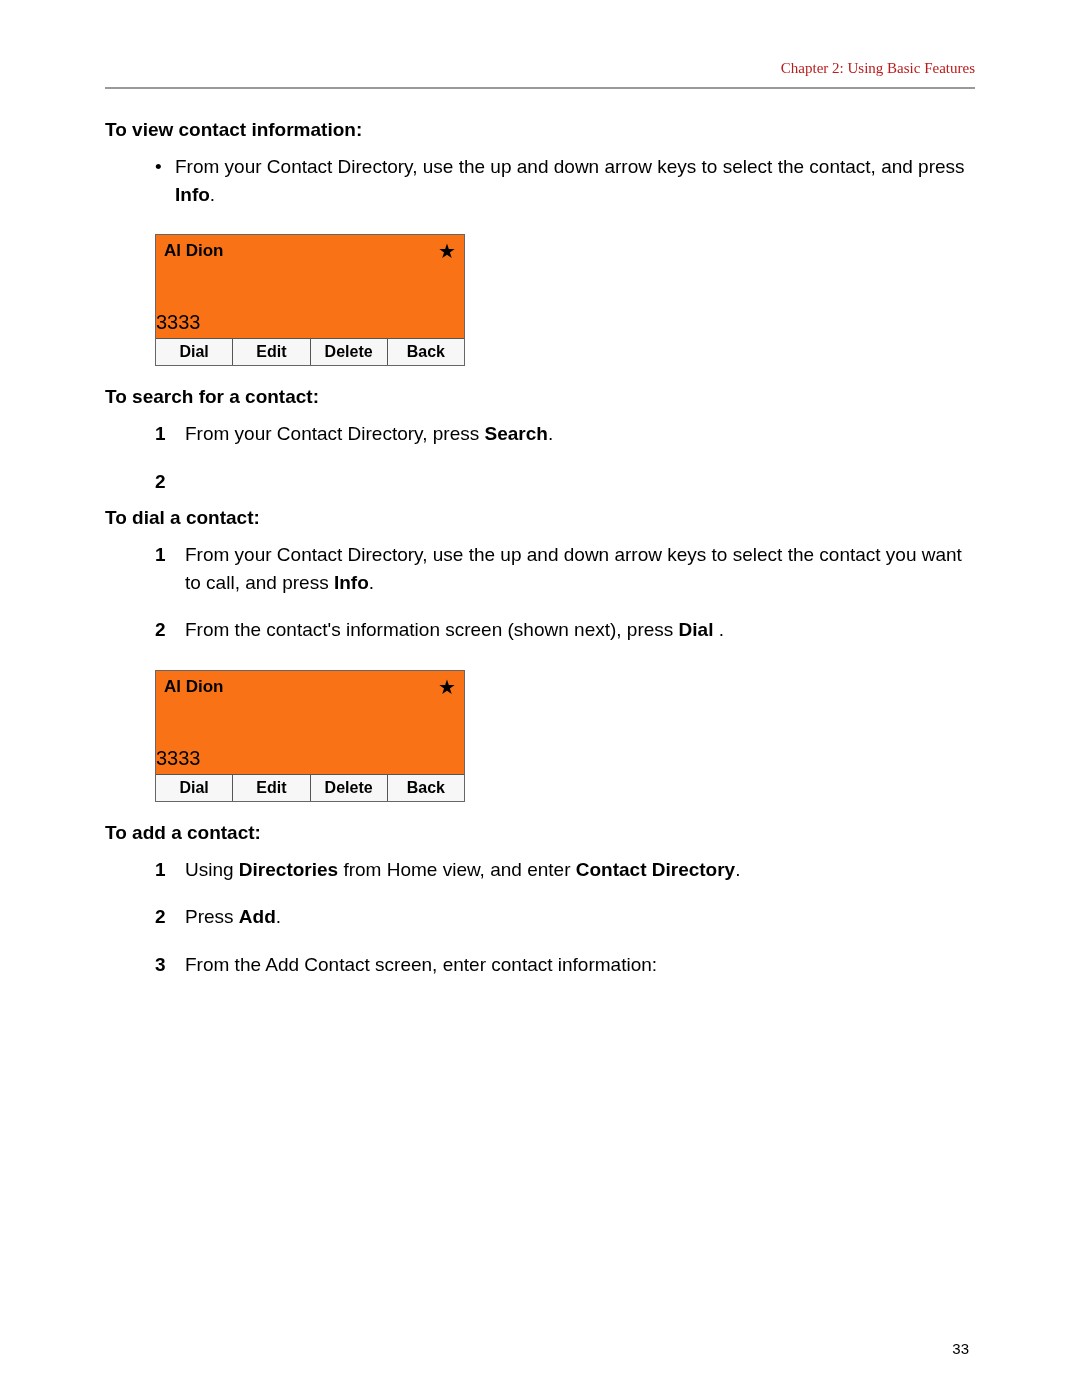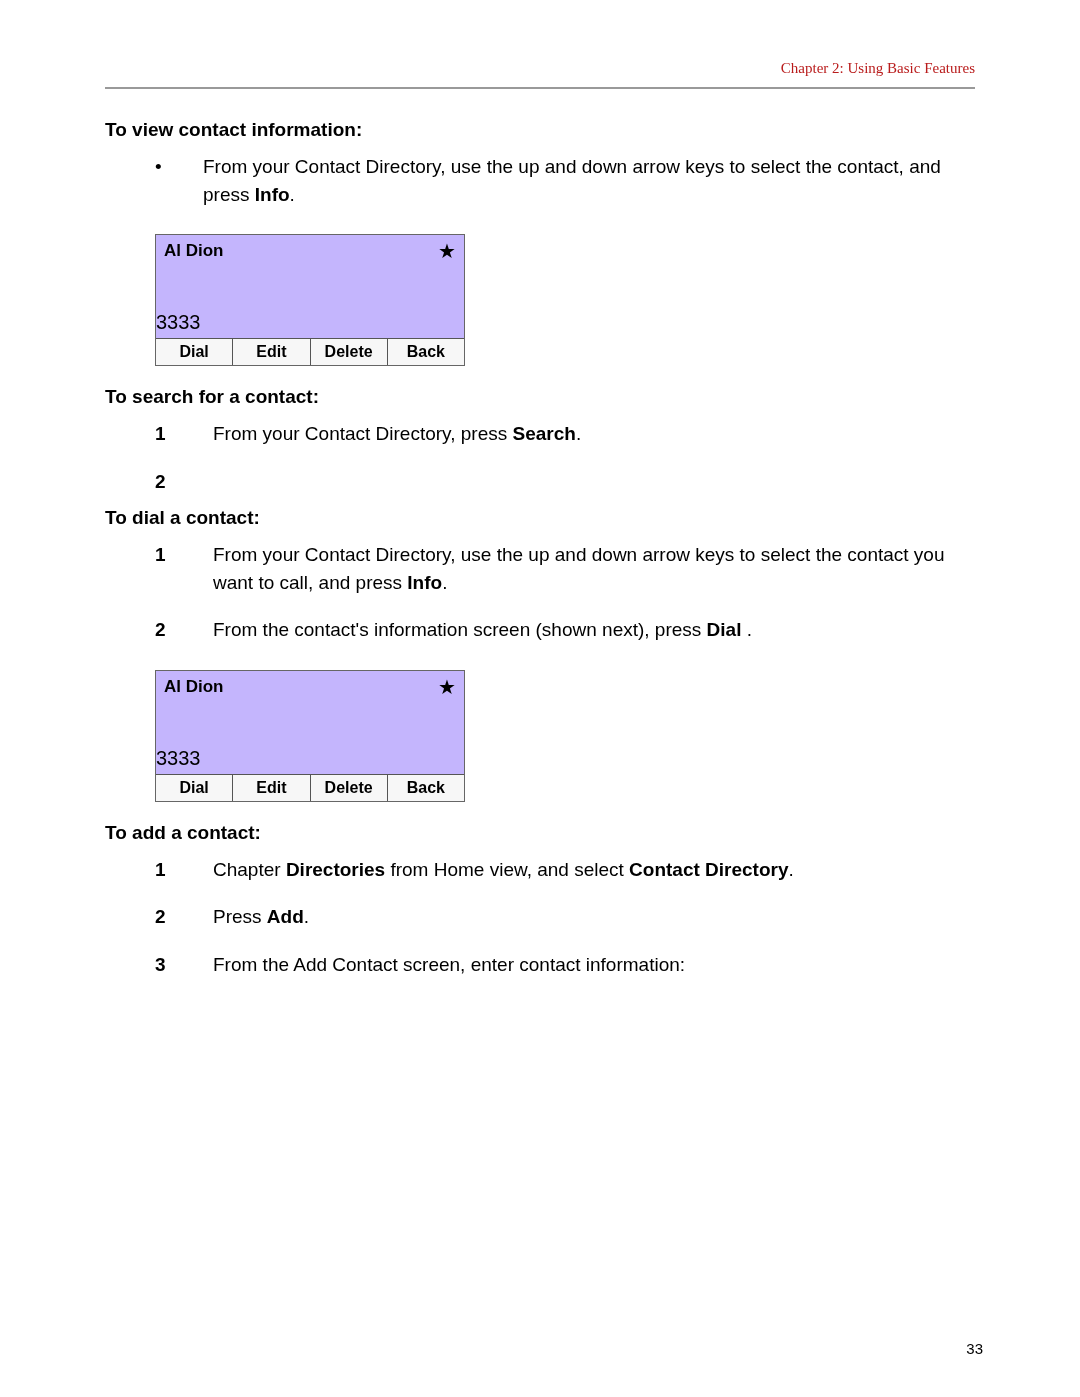--- a/index.html
+++ b/index.html
@@ -40,30 +40,30 @@
   }
   .bullet-marker {
     width: 20px;
     flex-shrink: 0;
   }
   .num-marker {
     width: 30px;
     flex-shrink: 0;
     font-weight: bold;
   }
-  .item-body { flex: 1; margin-left: 28px; }
+  .item-body { flex: 1; }
   .item-body p { margin-bottom: 10px; }
   .bold { font-weight: bold; }
   .screen {
     width: 310px;
     margin-left: 50px;
     margin-top: 16px;
     margin-bottom: 20px;
     border: 1px solid #666;
-    background: #c4b5fd;
+    background: #f97316;
     font-family: Arial, sans-serif;
   }
   .screen-top {
     display: flex;
     justify-content: space-between;
     align-items: flex-start;
     padding: 6px 8px 50px 8px;
   }
   .screen-name {
     font-weight: bold;
@@ -88,21 +88,21 @@
     font-weight: bold;
     font-size: 16px;
     padding: 4px 0;
     border-right: 1px solid #555;
     background: #f7f7f7;
   }
   .softkey:last-child { border-right: none; }
   .page-num {
     position: absolute;
     bottom: 40px;
-    right: 97px;
+    right: 111px;
     font-size: 15px;
   }
 </style>
 </head>
 <body>
 
 <div class="header-line">Chapter 2: Using Basic Features</div>
 <hr class="hr">
 
 <div class="heading">To view contact information:</div>
@@ -174,21 +174,21 @@
     <div class="softkey">Delete</div>
     <div class="softkey">Back</div>
   </div>
 </div>
 
 <div class="heading">To add a contact:</div>
 <div class="num-list">
   <div class="num-item">
     <div class="num-marker">1</div>
     <div class="item-body">
-      <p><span>Chapter </span><span class="bold">Directories</span><span> from Home view, and select </span><span class="bold">Contact Directory</span><span>.</span></p>
+      <p><span>Using </span><span class="bold">Directories</span><span> from Home view, and enter </span><span class="bold">Contact Directory</span><span>.</span></p>
     </div>
   </div>
   <div class="num-item">
     <div class="num-marker">2</div>
     <div class="item-body">
       <p><span>Press </span><span class="bold">Add</span><span>.</span></p>
     </div>
   </div>
   <div class="num-item">
     <div class="num-marker">3</div>

